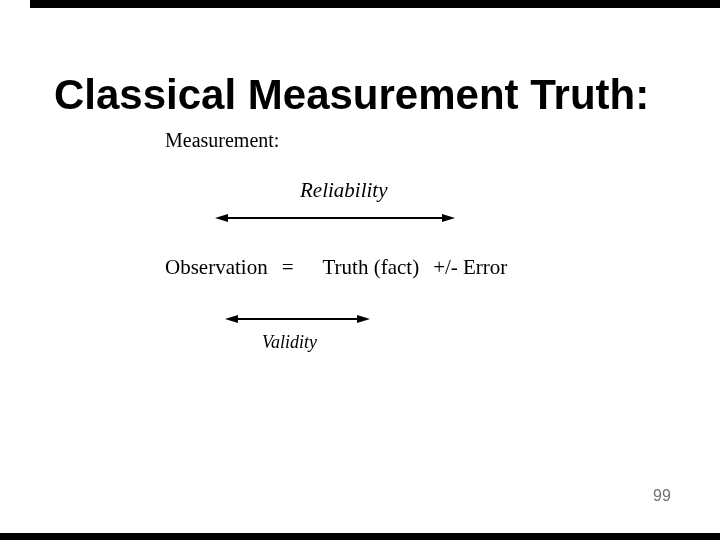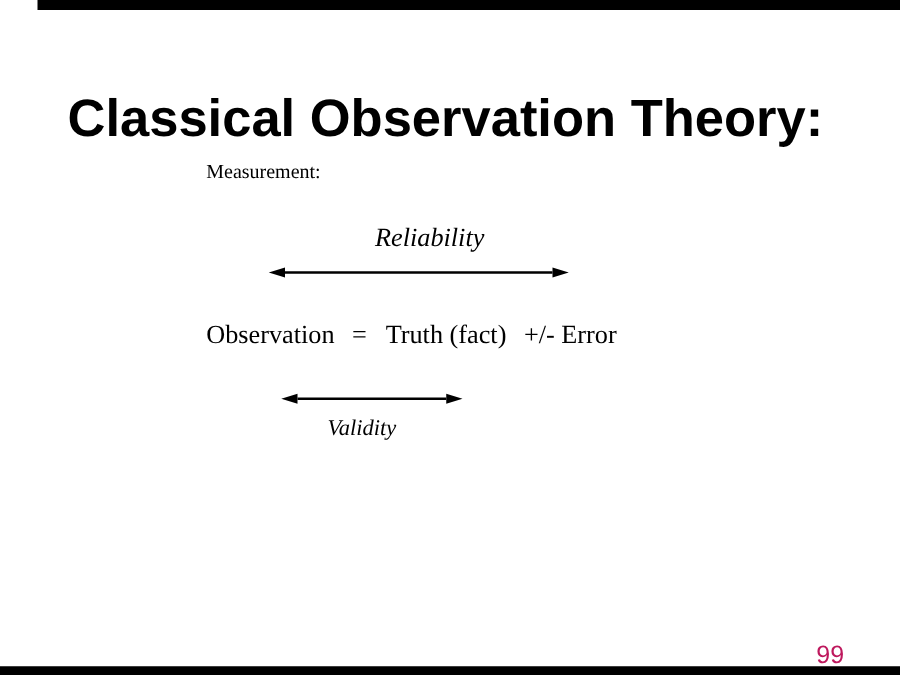--- a/index.html
+++ b/index.html
@@ -39,21 +39,21 @@
     font-family: "Liberation Sans", sans-serif;
     font-size: 42px;
     line-height: 1.0;
     color: #000000;
     white-space: nowrap;
   }
   .measurement-heading {
     position: absolute;
     left: 165px;
     top: 130px;
-    font-size: 16px;
+    font-size: 20px;
     line-height: 1.0;
     white-space: nowrap;
   }
   .reliability-label {
     position: absolute;
     left: 300px;
     top: 180px;
     font-size: 21px;
     font-style: italic;
     line-height: 1.0;
@@ -74,21 +74,21 @@
     left: 165px;
     top: 257px;
     font-size: 21px;
     line-height: 1.0;
     white-space: nowrap;
     display: flex;
     align-items: baseline;
     justify-content: center;
   }
   .equation .eq-equals   { margin-left: 14px; }
-  .equation .eq-rhs      { margin-left: 15px; }
+  .equation .eq-rhs      { margin-left: 29px; }
   .equation .eq-error    { margin-left: 14px; }
   .dbl-arrow {
     position: absolute;
     display: flex;
     align-items: center;
     height: 10px;
   }
   .dbl-arrow .head-left {
     width: 0; height: 0;
     border-top: 4px solid transparent;
@@ -112,35 +112,35 @@
     width: 240px;
   }
   .arrow-validity {
     left: 225px;
     top: 314px;
     width: 145px;
   }
   .page-number {
     position: absolute;
     left: 653px;
-    top: 514px;
+    top: 488px;
     font-family: "Liberation Sans", sans-serif;
-    font-size: 20px;
+    font-size: 16px;
     line-height: 1.0;
-    color: #be185d;
+    color: #737373;
   }
 </style>
 </head>
 <body>
 
 <div class="slide">
 
   <div class="bar bar-top"></div>
 
-  <h1 class="slide-title">Classical Observation Theory:</h1>
+  <h1 class="slide-title">Classical Measurement Truth:</h1>
 
   <div class="measurement-heading">Measurement:</div>
 
   <div class="reliability-label">Reliability</div>
 
   <div class="dbl-arrow arrow-reliability">
     <span class="head-left"></span>
     <span class="shaft"></span>
     <span class="head-right"></span>
   </div>

